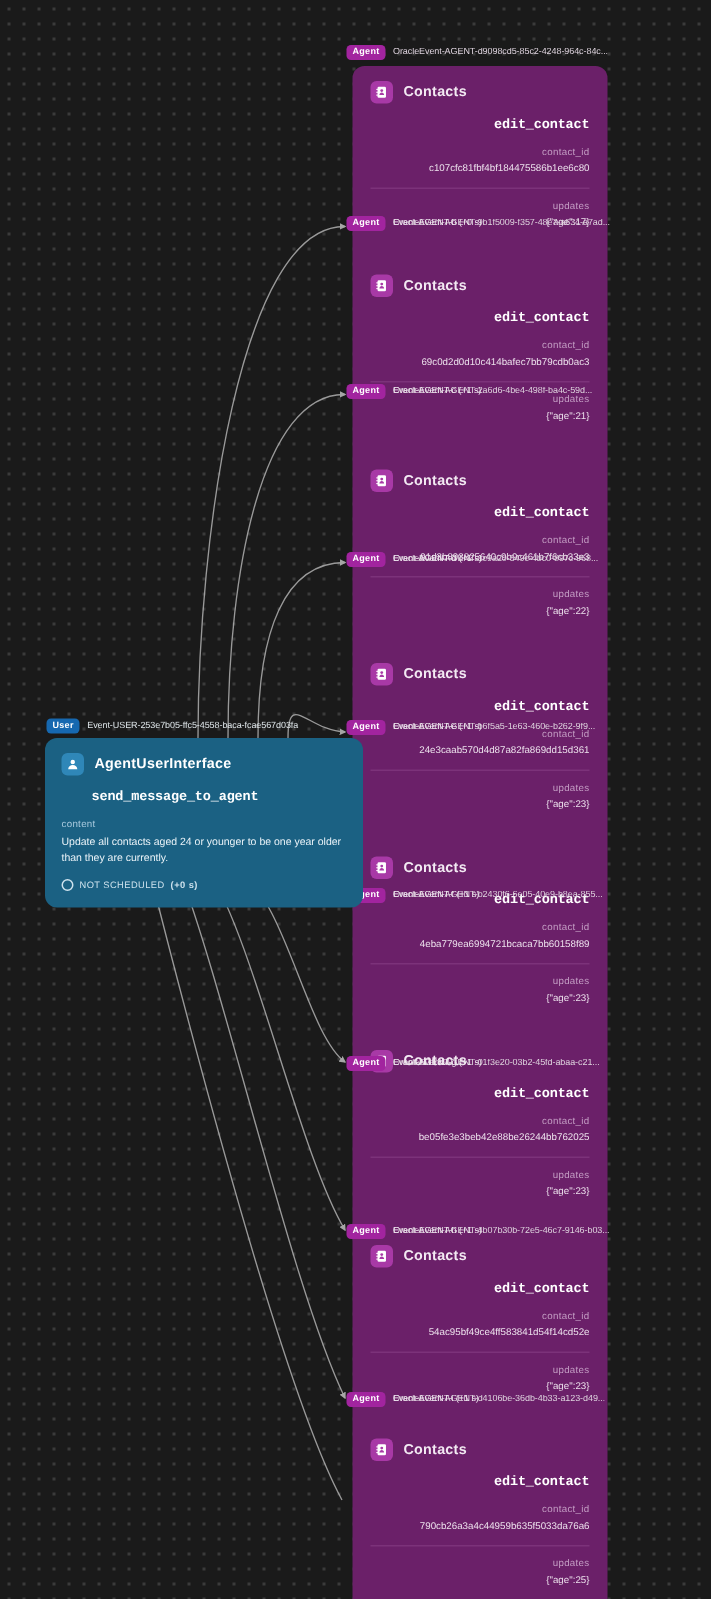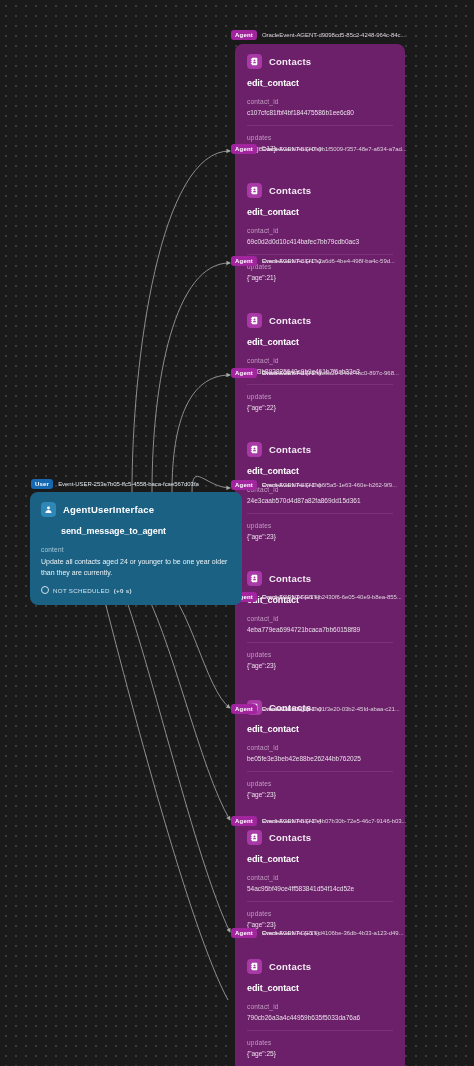--- a/index.html
+++ b/index.html
@@ -18,30 +18,31 @@
   #edges{position:absolute;left:0;top:0;width:474px;height:1066px;pointer-events:none;}
 
   
   .agent-col{
     position:absolute;left:235px;top:44px;width:170px;
     background:#6b2069;border-radius:8px;
   }
   .agent-card{
     padding:10px 12px 12px 12px;
     position:relative;
+    text-align:right;
   }
   .card-head{display:flex;align-items:center;gap:7px;margin-bottom:9px;}
   .card-ico{
     width:15px;height:15px;border-radius:4px;background:#a839a6;
     display:flex;align-items:center;justify-content:center;flex:none;
   }
   .card-ico svg{display:block;}
   .card-title{font-size:9.5px;font-weight:bold;color:#f3eaf3;letter-spacing:.2px;}
   .card-fn{
-    font-family:Liberation Sans, sans-serif;
+    font-family:Liberation Mono, monospace;
     font-size:9px;font-weight:bold;color:#ffffff;margin-bottom:10px;letter-spacing:-.1px;
   }
   .fld-label{font-size:6.5px;color:#c49dc4;margin-bottom:4px;letter-spacing:.2px;}
   .fld-value{
     font-size:6.5px;color:#ece0ec;margin-bottom:8px;word-break:break-all;line-height:1.25;
   }
   .divider{height:1px;background:#8a4189;opacity:.55;margin:0 0 8px 0;}
   .sched{
     display:flex;align-items:center;gap:4px;font-size:6.2px;color:#d8c2d8;
     letter-spacing:.3px;margin-top:2px;

